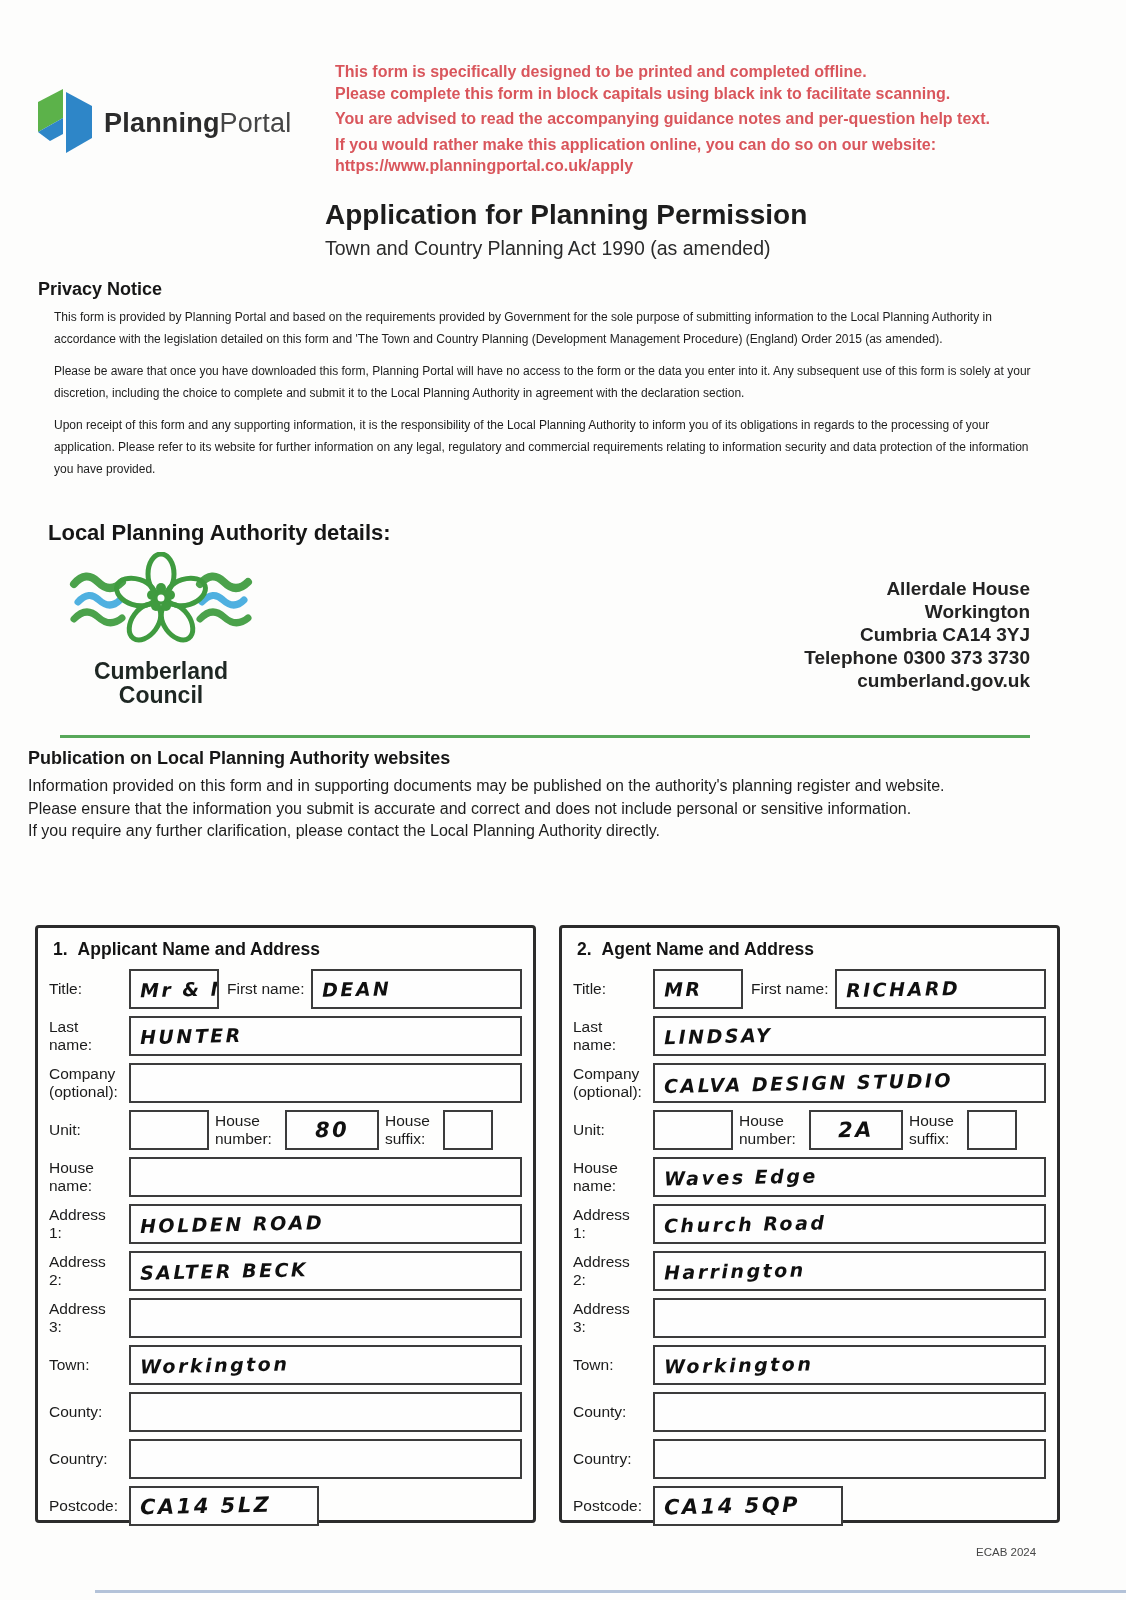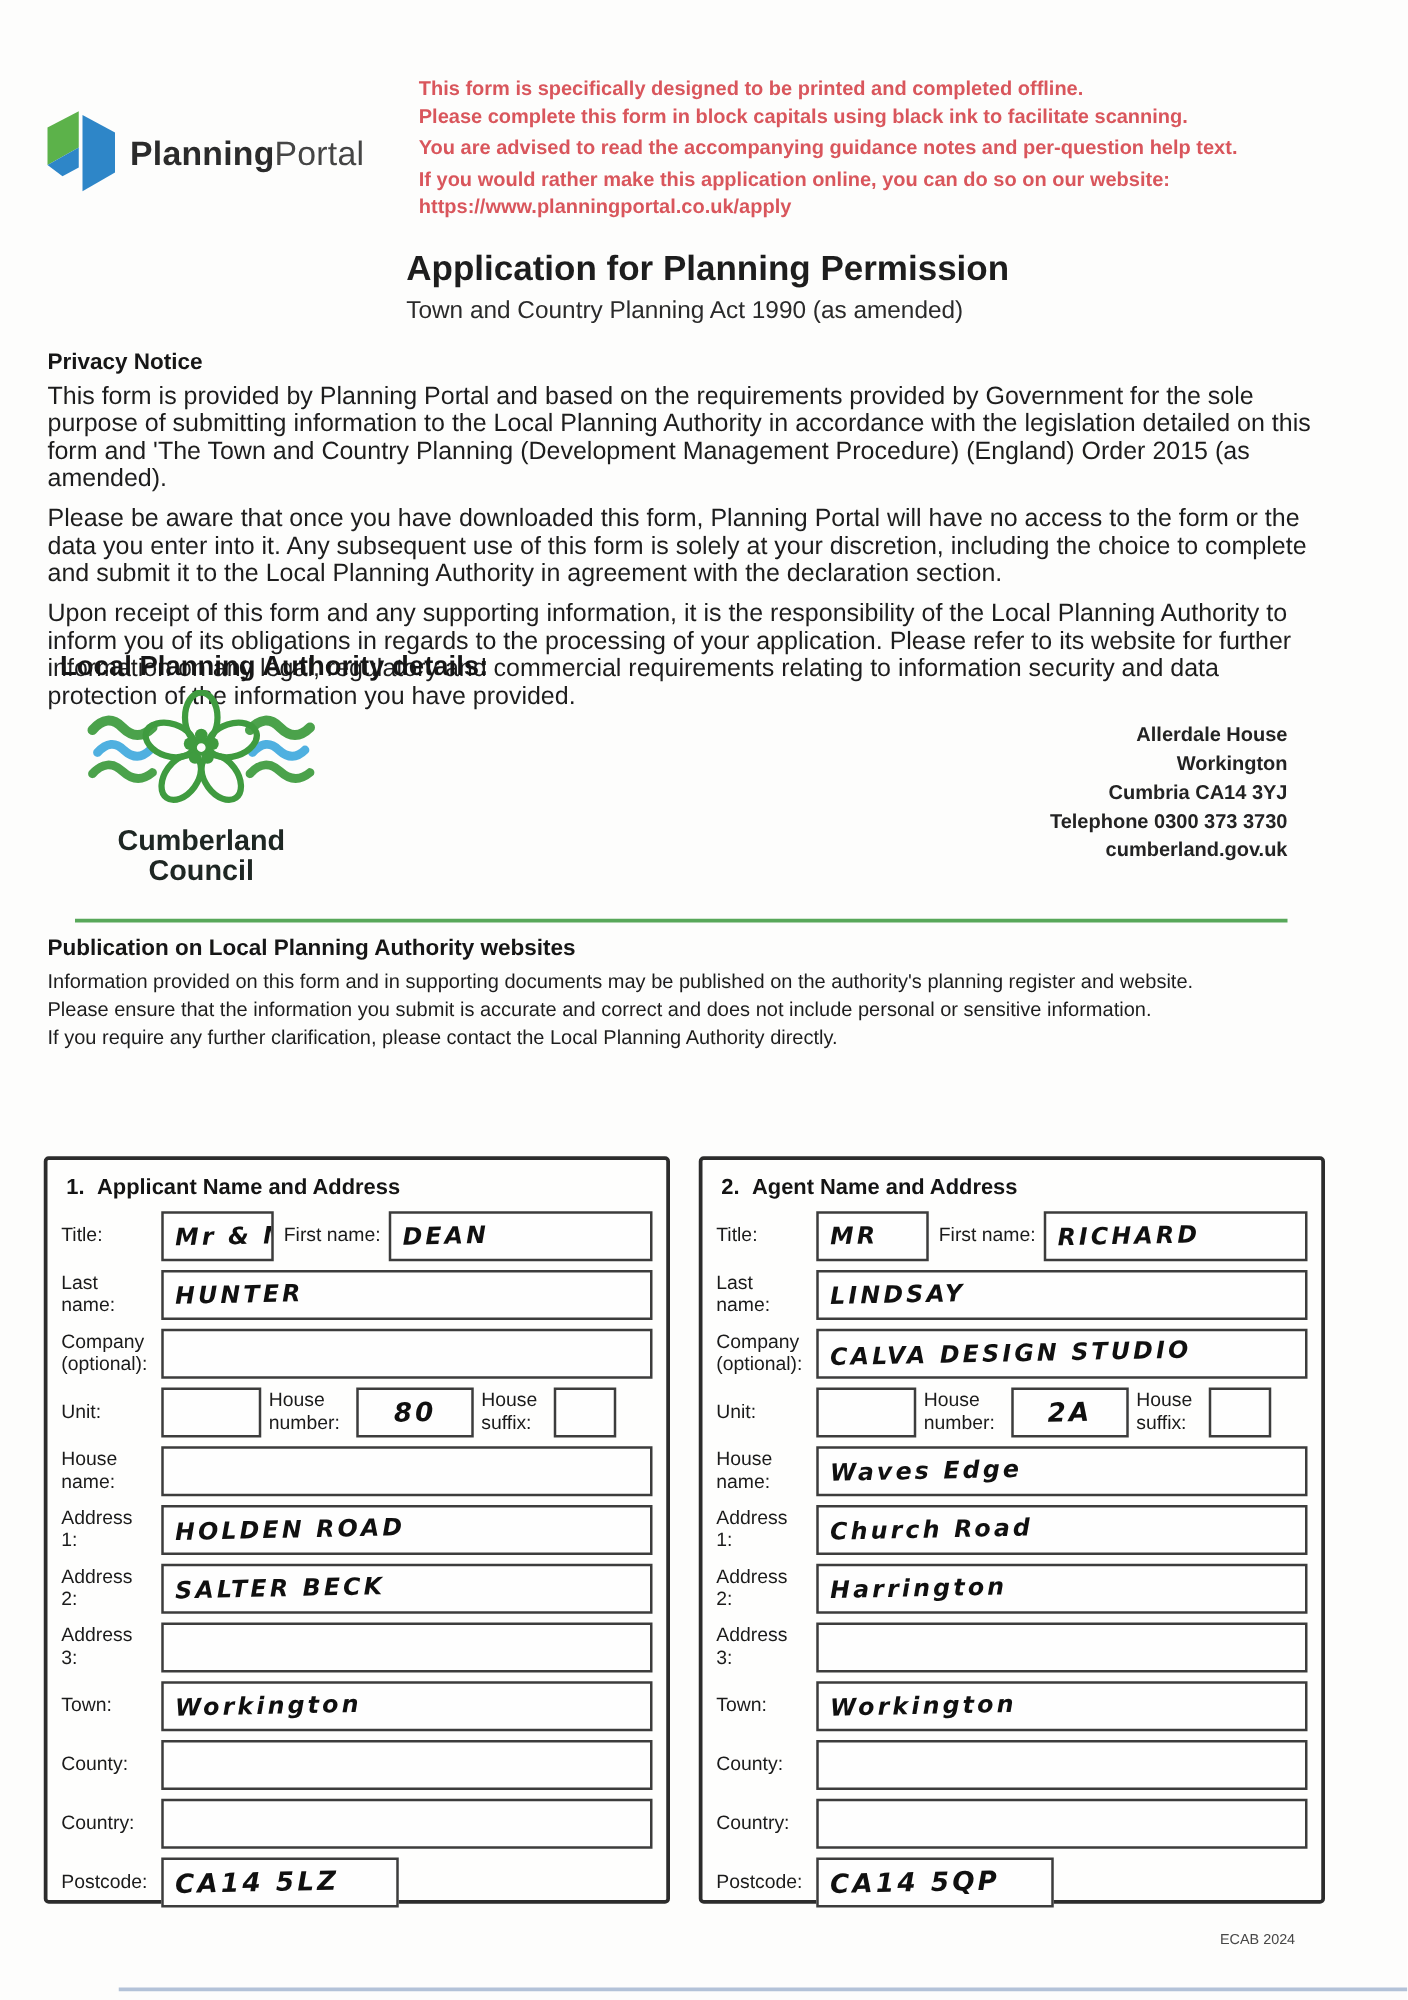--- a/index.html
+++ b/index.html
@@ -16,31 +16,31 @@
   .red-block { position:absolute; left:335px; top:61px; width:700px; color:#d9565c; font-weight:700; font-size:16px; line-height:21.5px; }
   .notice-line { margin:0; }
   .notice-gap { margin-top:4px; }
 
   .doc-title { position:absolute; left:325px; top:199px; font-size:28px; font-weight:700; color:#1d1d1d; }
   .doc-subtitle { position:absolute; left:325px; top:237px; font-size:19.5px; color:#2a2a2a; }
 
   
   .privacy { position:absolute; left:38px; top:279px; width:1012px; }
   .h-bold { font-size:18px; font-weight:700; color:#161616; margin:0 0 6px 0; }
-  .body-p { font-size:20px; line-height:22px; color:#1d1d1d; margin:0 0 10px 0; }
+  .body-p { font-size:12px; line-height:22px; color:#1d1d1d; margin:0 0 10px 16px; }
 
   
   .lpa-heading { position:absolute; left:48px; top:520px; font-size:22px; font-weight:700; color:#161616; }
   .council-logo { position:absolute; left:58px; top:552px; width:206px; text-align:center; }
   .council-name { font-size:23px; font-weight:700; color:#1e2723; line-height:26px; margin-top:2px; }
-  .lpa-address { position:absolute; right:96px; top:577px; text-align:right; font-size:16px; font-weight:700; color:#232323; line-height:23px; }
+  .lpa-address { position:absolute; right:96px; top:577px; text-align:right; font-size:19px; font-weight:700; color:#232323; line-height:23px; }
   .green-rule { position:absolute; left:60px; top:735px; width:970px; height:3px; background:#58a85a; }
 
   
-  .publication { position:absolute; left:38px; top:748px; width:1012px; }
+  .publication { position:absolute; left:28px; top:748px; width:1012px; }
   .pub-line { font-size:16px; line-height:22.5px; color:#1d1d1d; margin:0; }
 
   
   .section { position:absolute; top:925px; width:501px; height:598px; border:3px solid #2c2c2c; border-radius:4px; padding:9px 11px 8px 11px; background:rgba(255,255,255,.35); }
   .sec-1 { left:35px; }
   .sec-2 { left:559px; }
   .sec-heading { font-size:17.5px; font-weight:700; color:#141414; margin:2px 0 9px 4px; }
   .sec-heading .num { margin-right:10px; }
 
   .row { display:flex; align-items:center; margin-bottom:7px; gap:6px; }

